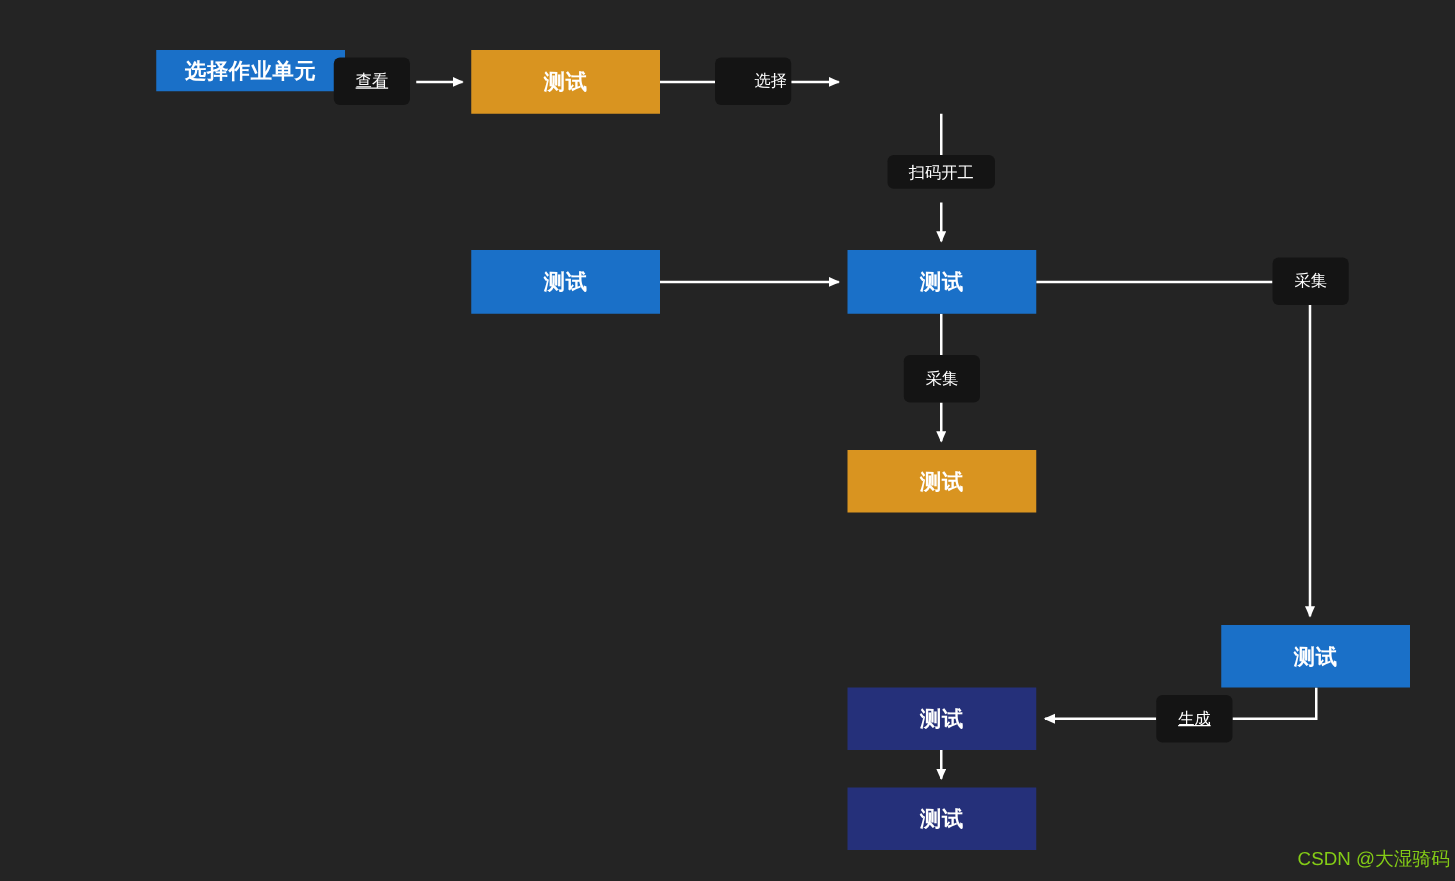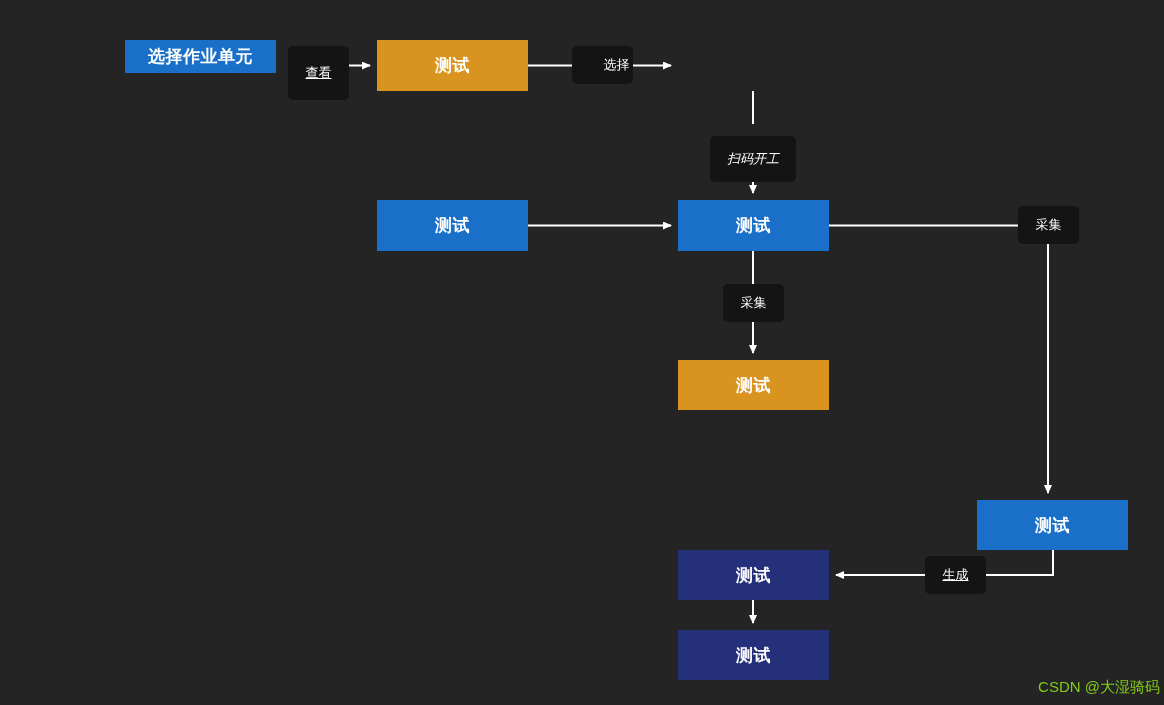--- a/index.html
+++ b/index.html
@@ -113,25 +113,25 @@
   <div class="node blue" style="left:678px; top:200px; width:151px; height:51px;">测试</div>
 
   <div class="node orange" style="left:678px; top:360px; width:151px; height:50px;">测试</div>
 
   <div class="node blue" style="left:977px; top:500px; width:151px; height:50px;">测试</div>
 
   <div class="node navy" style="left:678px; top:550px; width:151px; height:50px;">测试</div>
 
   <div class="node navy" style="left:678px; top:630px; width:151px; height:50px;">测试</div>
 
-  <div class="edge-label" style="left:288px; top:46px;  width:61px; height:54px;text-decoration:underline;">查看</div>
+  <div class="edge-label" style="left:267px; top:46px;  width:61px; height:38px;text-decoration:underline;">查看</div>
 
   <div class="edge-label" style="left:572px; top:46px;  width:61px; height:38px;padding-left:28px;">选择</div>
 
-  <div class="edge-label" style="left:710px; top:136px; width:86px; height:46px;font-style:italic;">扫码开工</div>
+  <div class="edge-label" style="left:710px; top:124px; width:86px; height:27px;">扫码开工</div>
 
   <div class="edge-label" style="left:1018px; top:206px; width:61px; height:38px;">采集</div>
 
   <div class="edge-label" style="left:723px; top:284px; width:61px; height:38px;">采集</div>
 
   <div class="edge-label" style="left:925px; top:556px; width:61px; height:38px;text-decoration:underline;">生成</div>
 
   <div class="watermark">CSDN @大湿骑码</div>
 
 </div>

